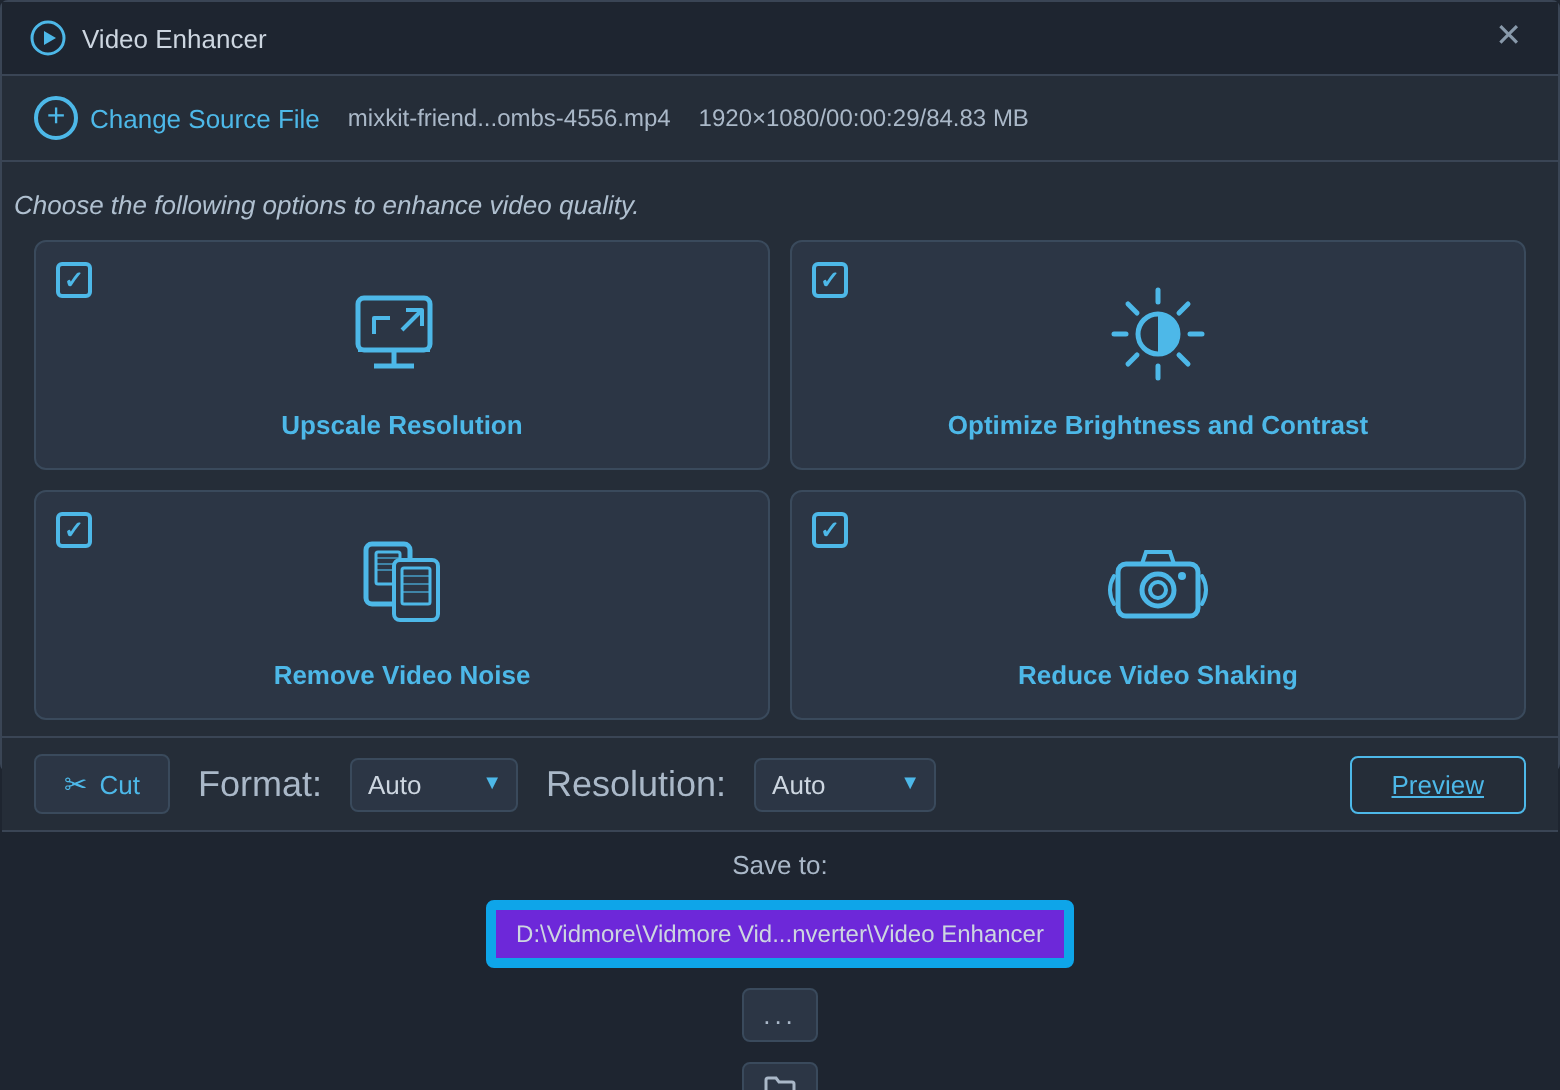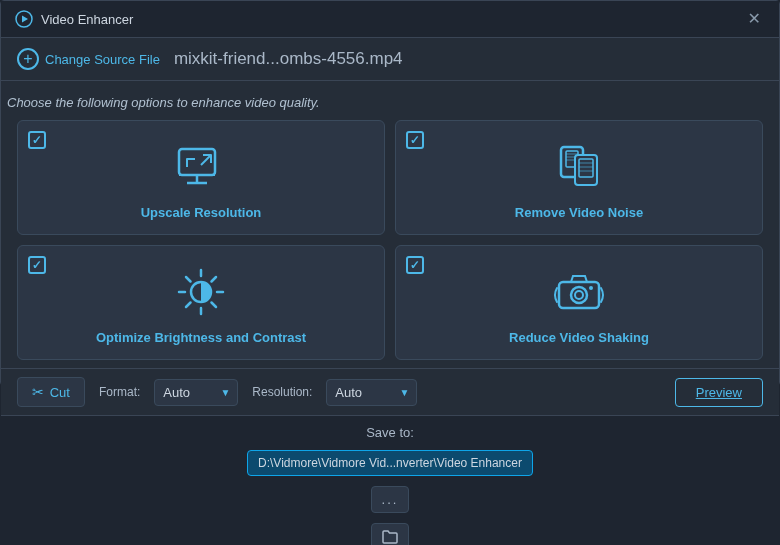--- a/index.html
+++ b/index.html
@@ -80,21 +80,21 @@
       border: 2px solid #4db8e8;
       border-radius: 50%;
       display: flex;
       align-items: center;
       justify-content: center;
       font-size: 16px;
       line-height: 1;
       color: #4db8e8;
     }
     .file-name {
-      font-size: 17px;
+      font-size: 12px;
       color: #aab8c8;
     }
     .file-meta {
       font-size: 12px;
       color: #aab8c8;
     }
 
     
     .instructions {
       padding: 14px 18px 10px 6px;
@@ -176,21 +176,21 @@
       color: #4db8e8;
       padding: 6px 14px;
       border-radius: 4px;
       cursor: pointer;
       font-size: 13px;
     }
     .cut-scissors {
       font-size: 14px;
     }
     .toolbar-label {
-      font-size: 12px;
+      font-size: 18px;
       color: #aab8c8;
     }
     .toolbar-select {
       background: #2c3645;
       border: 1px solid #3a4a5c;
       color: #cdd6e0;
       padding: 5px 44px 5px 8px;
       border-radius: 4px;
       font-size: 13px;
       cursor: pointer;
@@ -236,22 +236,22 @@
       flex-direction: column;
     }
     .save-label {
       font-size: 13px;
       color: #aab8c8;
       flex-shrink: 0;
     }
     .save-path {
       font-size: 12px;
       color: #cdd6e0;
-      background: #0c4a6e;
-      border: 1px solid #0ea5e9;
+      background: #6d28d9;
+      border: 5px solid #0ea5e9;
       border-radius: 4px;
       padding: 5px 10px;
       flex: 1;
       overflow: hidden;
       text-overflow: ellipsis;
       white-space: nowrap;
     }
     .dots-btn {
       background: #2c3645;
       border: 1px solid #3a4a5c;
@@ -302,20 +302,21 @@
     </div>
     <button class="close-btn">✕</button>
   </div>
 
   <div class="source-bar">
     <button class="change-source-btn">
       <div class="plus-circle">+</div>
       <span>Change Source File</span>
     </button>
     <span class="file-name">mixkit-friend...ombs-4556.mp4</span>
+    <span class="file-meta">1920×1080/00:00:29/84.83 MB</span>
   </div>
 
   <div class="instructions">Choose the following options to enhance video quality.</div>
 
   <div class="options-grid">
 
     <div class="option-card">
       <div class="option-checkbox checked"></div>
       <svg class="option-icon" viewBox="0 0 56 56" xmlns="http://www.w3.org/2000/svg">
         <rect x="6" y="10" width="36" height="26" rx="3" fill="none" stroke="#4db8e8" stroke-width="2.5"></rect>
@@ -326,57 +327,57 @@
         <line x1="28" y1="26" x2="38" y2="16" stroke="#4db8e8" stroke-width="2"></line>
         <polyline points="14,28 14,20 22,20" fill="none" stroke="#4db8e8" stroke-width="2" stroke-linejoin="round"></polyline>
       </svg>
       <span class="option-label">Upscale Resolution</span>
     </div>
 
     <div class="option-card">
       <div class="option-checkbox checked"></div>
       <svg class="option-icon" viewBox="0 0 56 56" xmlns="http://www.w3.org/2000/svg">
 
-        <rect x="10" y="8" width="22" height="30" rx="3" fill="none" stroke="#4db8e8" stroke-width="2.5"></rect>
-        <rect x="15" y="12" width="12" height="16" rx="1" fill="none" stroke="#4db8e8" stroke-width="1.5"></rect>
-        <line x1="15" y1="15" x2="27" y2="15" stroke="#4db8e8" stroke-width="1" opacity="0.6"></line>
-        <line x1="15" y1="18" x2="27" y2="18" stroke="#4db8e8" stroke-width="1" opacity="0.6"></line>
-        <line x1="15" y1="21" x2="27" y2="21" stroke="#4db8e8" stroke-width="1" opacity="0.6"></line>
-
-        <rect x="24" y="16" width="22" height="30" rx="3" fill="#2c3645" stroke="#4db8e8" stroke-width="2"></rect>
-        <rect x="28" y="20" width="14" height="18" rx="1" fill="none" stroke="#4db8e8" stroke-width="1.5"></rect>
-        <line x1="28" y1="24" x2="42" y2="24" stroke="#4db8e8" stroke-width="1" opacity="0.6"></line>
-        <line x1="28" y1="28" x2="42" y2="28" stroke="#4db8e8" stroke-width="1" opacity="0.6"></line>
-        <line x1="28" y1="32" x2="42" y2="32" stroke="#4db8e8" stroke-width="1" opacity="0.6"></line>
-      </svg>
-      <span class="option-label">Remove Video Noise</span>
-    </div>
-
-    <div class="option-card">
-      <div class="option-checkbox checked"></div>
-      <svg class="option-icon" viewBox="0 0 56 56" xmlns="http://www.w3.org/2000/svg">
-
         <circle cx="28" cy="28" r="10" fill="none" stroke="#4db8e8" stroke-width="2.5"></circle>
         <path d="M28 18 A10 10 0 0 1 28 38 Z" fill="#4db8e8"></path>
         <line x1="28" y1="6" x2="28" y2="12" stroke="#4db8e8" stroke-width="2.5" stroke-linecap="round"></line>
         <line x1="28" y1="44" x2="28" y2="50" stroke="#4db8e8" stroke-width="2.5" stroke-linecap="round"></line>
         <line x1="6" y1="28" x2="12" y2="28" stroke="#4db8e8" stroke-width="2.5" stroke-linecap="round"></line>
         <line x1="44" y1="28" x2="50" y2="28" stroke="#4db8e8" stroke-width="2.5" stroke-linecap="round"></line>
         <line x1="13" y1="13" x2="17.5" y2="17.5" stroke="#4db8e8" stroke-width="2.5" stroke-linecap="round"></line>
         <line x1="38.5" y1="38.5" x2="43" y2="43" stroke="#4db8e8" stroke-width="2.5" stroke-linecap="round"></line>
         <line x1="43" y1="13" x2="38.5" y2="17.5" stroke="#4db8e8" stroke-width="2.5" stroke-linecap="round"></line>
         <line x1="17.5" y1="38.5" x2="13" y2="43" stroke="#4db8e8" stroke-width="2.5" stroke-linecap="round"></line>
       </svg>
       <span class="option-label">Optimize Brightness and Contrast</span>
     </div>
 
     <div class="option-card">
       <div class="option-checkbox checked"></div>
       <svg class="option-icon" viewBox="0 0 56 56" xmlns="http://www.w3.org/2000/svg">
 
+        <rect x="10" y="8" width="22" height="30" rx="3" fill="none" stroke="#4db8e8" stroke-width="2.5"></rect>
+        <rect x="15" y="12" width="12" height="16" rx="1" fill="none" stroke="#4db8e8" stroke-width="1.5"></rect>
+        <line x1="15" y1="15" x2="27" y2="15" stroke="#4db8e8" stroke-width="1" opacity="0.6"></line>
+        <line x1="15" y1="18" x2="27" y2="18" stroke="#4db8e8" stroke-width="1" opacity="0.6"></line>
+        <line x1="15" y1="21" x2="27" y2="21" stroke="#4db8e8" stroke-width="1" opacity="0.6"></line>
+
+        <rect x="24" y="16" width="22" height="30" rx="3" fill="#2c3645" stroke="#4db8e8" stroke-width="2"></rect>
+        <rect x="28" y="20" width="14" height="18" rx="1" fill="none" stroke="#4db8e8" stroke-width="1.5"></rect>
+        <line x1="28" y1="24" x2="42" y2="24" stroke="#4db8e8" stroke-width="1" opacity="0.6"></line>
+        <line x1="28" y1="28" x2="42" y2="28" stroke="#4db8e8" stroke-width="1" opacity="0.6"></line>
+        <line x1="28" y1="32" x2="42" y2="32" stroke="#4db8e8" stroke-width="1" opacity="0.6"></line>
+      </svg>
+      <span class="option-label">Remove Video Noise</span>
+    </div>
+
+    <div class="option-card">
+      <div class="option-checkbox checked"></div>
+      <svg class="option-icon" viewBox="0 0 56 56" xmlns="http://www.w3.org/2000/svg">
+
         <rect x="8" y="18" width="40" height="26" rx="4" fill="none" stroke="#4db8e8" stroke-width="2.5"></rect>
         <circle cx="28" cy="31" r="8" fill="none" stroke="#4db8e8" stroke-width="2.5"></circle>
         <circle cx="28" cy="31" r="4" fill="none" stroke="#4db8e8" stroke-width="2"></circle>
         <path d="M20 18 L22 12 L34 12 L36 18" fill="none" stroke="#4db8e8" stroke-width="2"></path>
         <circle cx="40" cy="24" r="2" fill="#4db8e8"></circle>
 
         <path d="M6 24 Q2 31 6 38" fill="none" stroke="#4db8e8" stroke-width="2" stroke-linecap="round"></path>
         <path d="M50 24 Q54 31 50 38" fill="none" stroke="#4db8e8" stroke-width="2" stroke-linecap="round"></path>
       </svg>
       <span class="option-label">Reduce Video Shaking</span>

